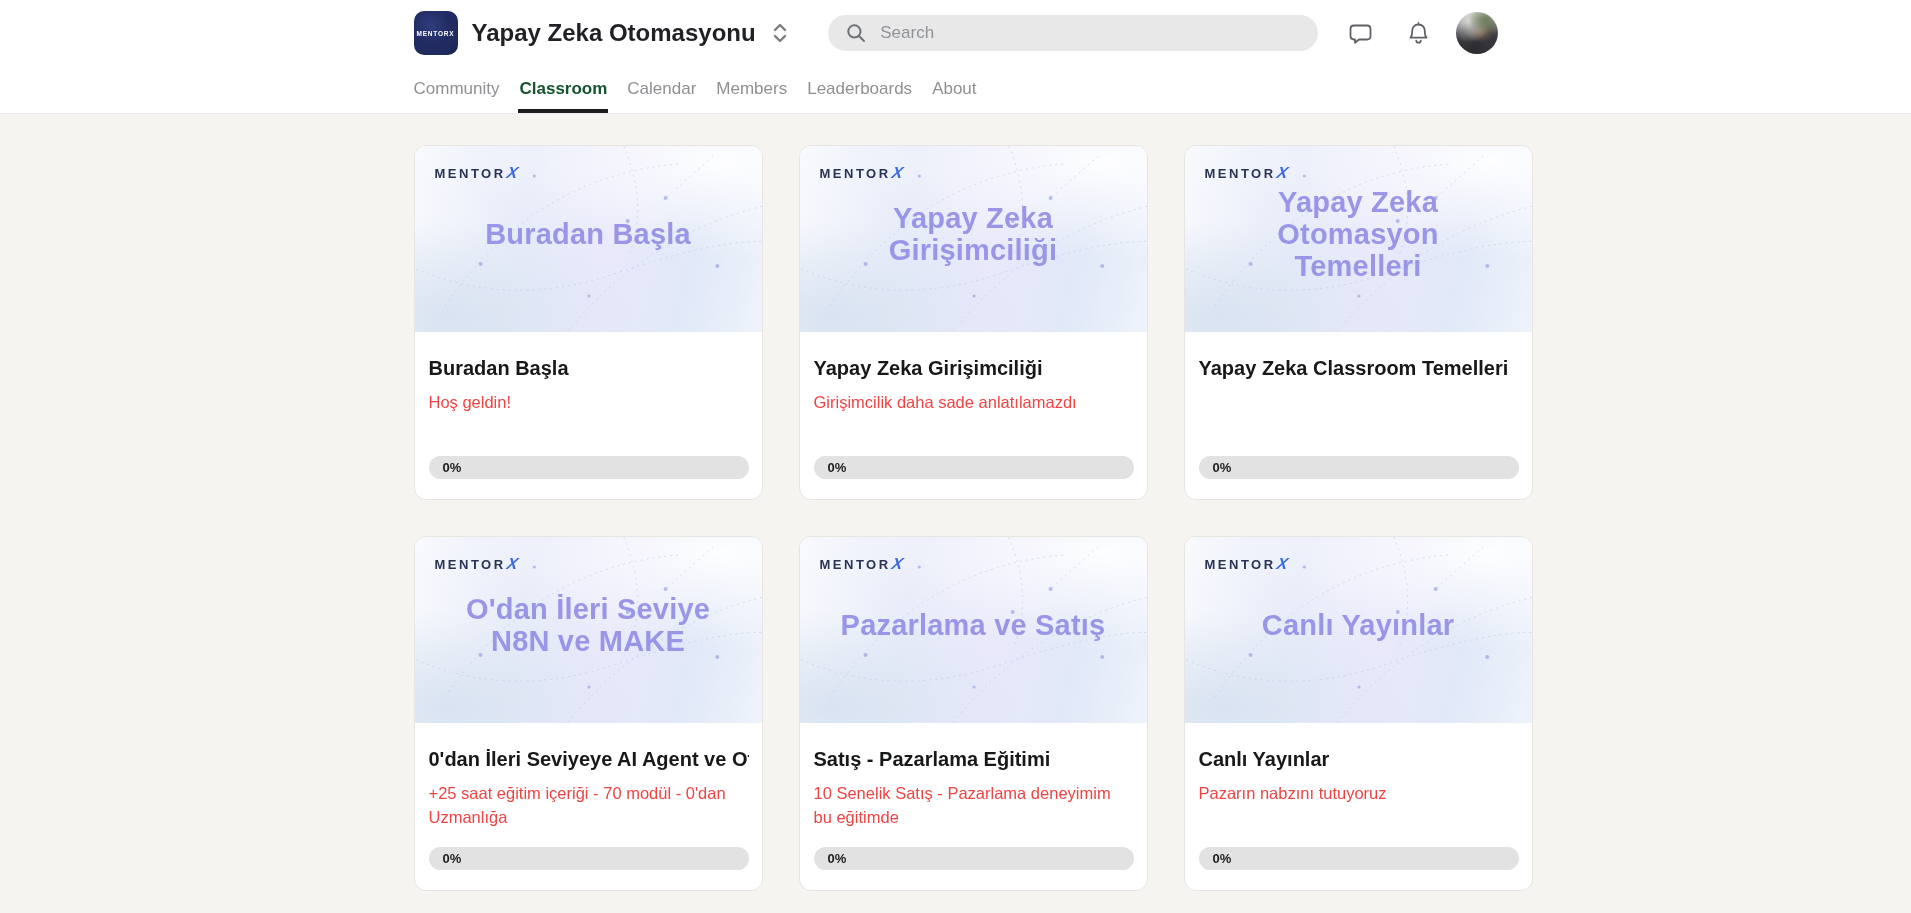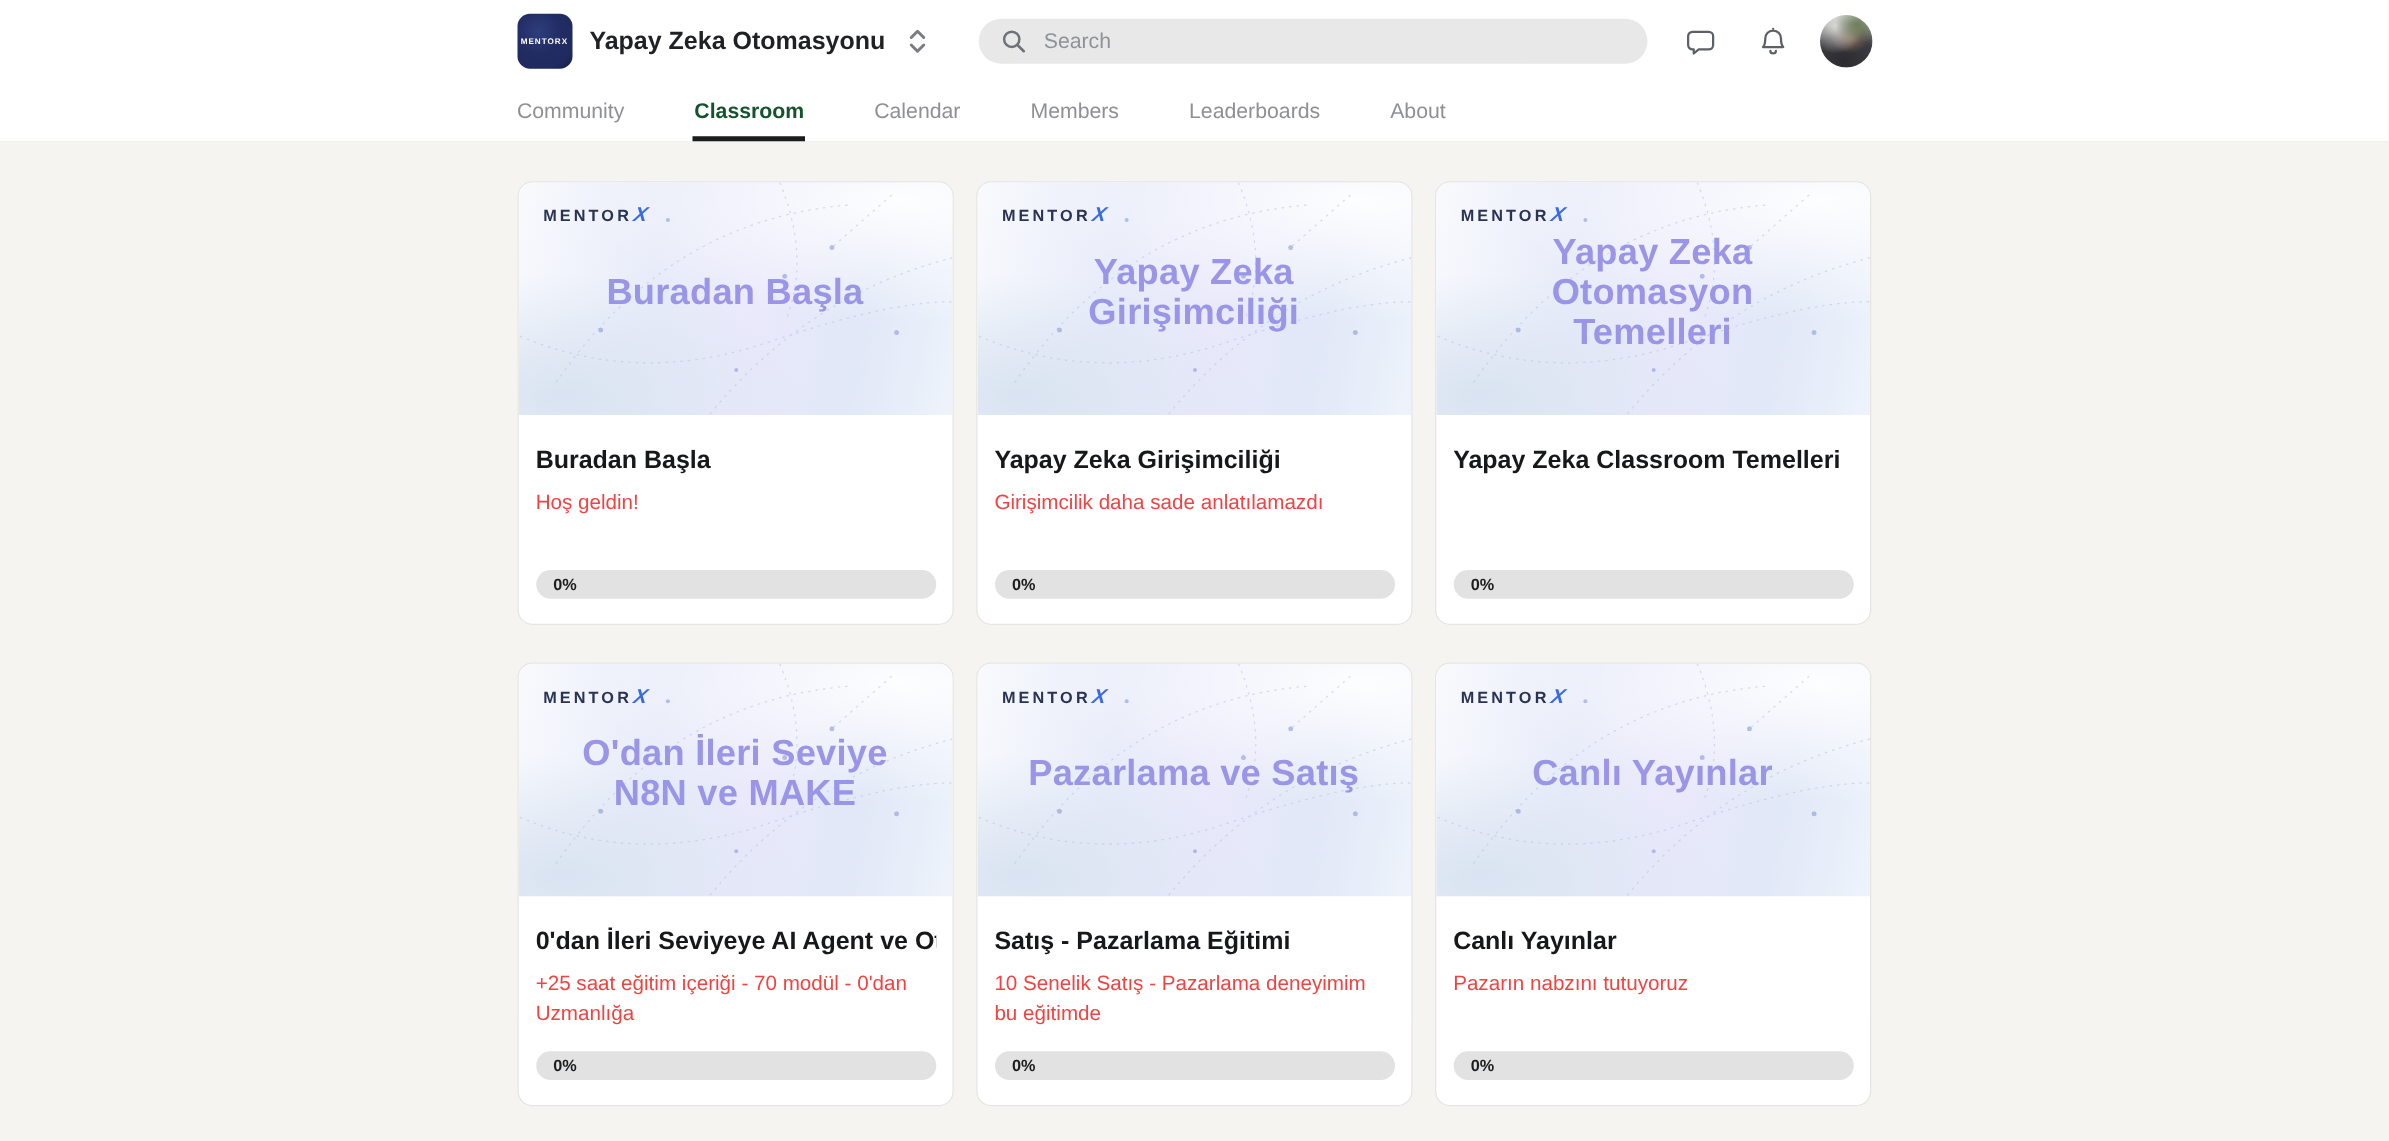--- a/index.html
+++ b/index.html
@@ -32,21 +32,21 @@
     width:44px;height:44px;border-radius:10px;
     background:radial-gradient(circle at 38% 32%, #2e3d7d 0%, #222c63 45%, var(--badge) 75%, #171f47 100%);
     display:flex;align-items:center;justify-content:center;
     flex:0 0 auto;
     cursor:pointer;
   }
   .logo-badge span{
     color:#fff;font-size:6.5px;font-weight:bold;letter-spacing:.8px;
   }
   .community-title{
-    font-size:20px;font-weight:bold;color:#1f2125;
+    font-size:24px;font-weight:bold;color:#1f2125;
     margin-left:14px;white-space:nowrap;
   }
   .switcher{
     margin-left:14px;width:26px;height:30px;
     display:flex;align-items:center;justify-content:center;cursor:pointer;
   }
   .search{
     margin-left:38px;
     width:607px;height:36px;
     background:#e8e8e8;border-radius:23px;
@@ -69,38 +69,38 @@
     background:
       radial-gradient(26px 22px at 72% 18%, #6d7f5a 0%, rgba(109,127,90,0) 70%),
       radial-gradient(30px 30px at 30% 20%, #d9d9d6 0%, rgba(217,217,214,0) 75%),
       radial-gradient(22px 18px at 58% 42%, #8a6e58 0%, rgba(138,110,88,0) 72%),
       radial-gradient(40px 34px at 45% 88%, #2b2b30 0%, #3a3a40 60%, rgba(58,58,64,0) 100%),
       linear-gradient(180deg,#c9cbc6 0%, #55565a 70%, #2e2e33 100%);
   }
   
   .nav-row{
     width:1084px;margin:0 auto;height:47px;
-    display:flex;align-items:flex-end;gap:56px;
+    display:flex;align-items:flex-end;gap:20px;
   }
   .tab{
     font-size:17px;color:#8f9093;padding-bottom:14px;position:relative;
     cursor:pointer;white-space:nowrap;
   }
   .tab.active{color:#14532d;font-weight:bold;}
   .tab.active::after{
     content:"";position:absolute;left:-1px;right:-1px;bottom:0;height:4px;background:#1b1c1e;
   }
   
   .main{
     width:1084px;margin:0 auto;padding-top:31px;
   }
   .grid{
     display:grid;
     grid-template-columns:repeat(3,349px);
-    column-gap:18px;row-gap:30px;
+    column-gap:18px;row-gap:30px;gap:36px;
   }
   .card{
     background:#fff;
     border:1px solid #e6e5e2;
     border-radius:12px;
     overflow:hidden;
     display:flex;flex-direction:column;
     min-height:355px;
     cursor:pointer;
   }

